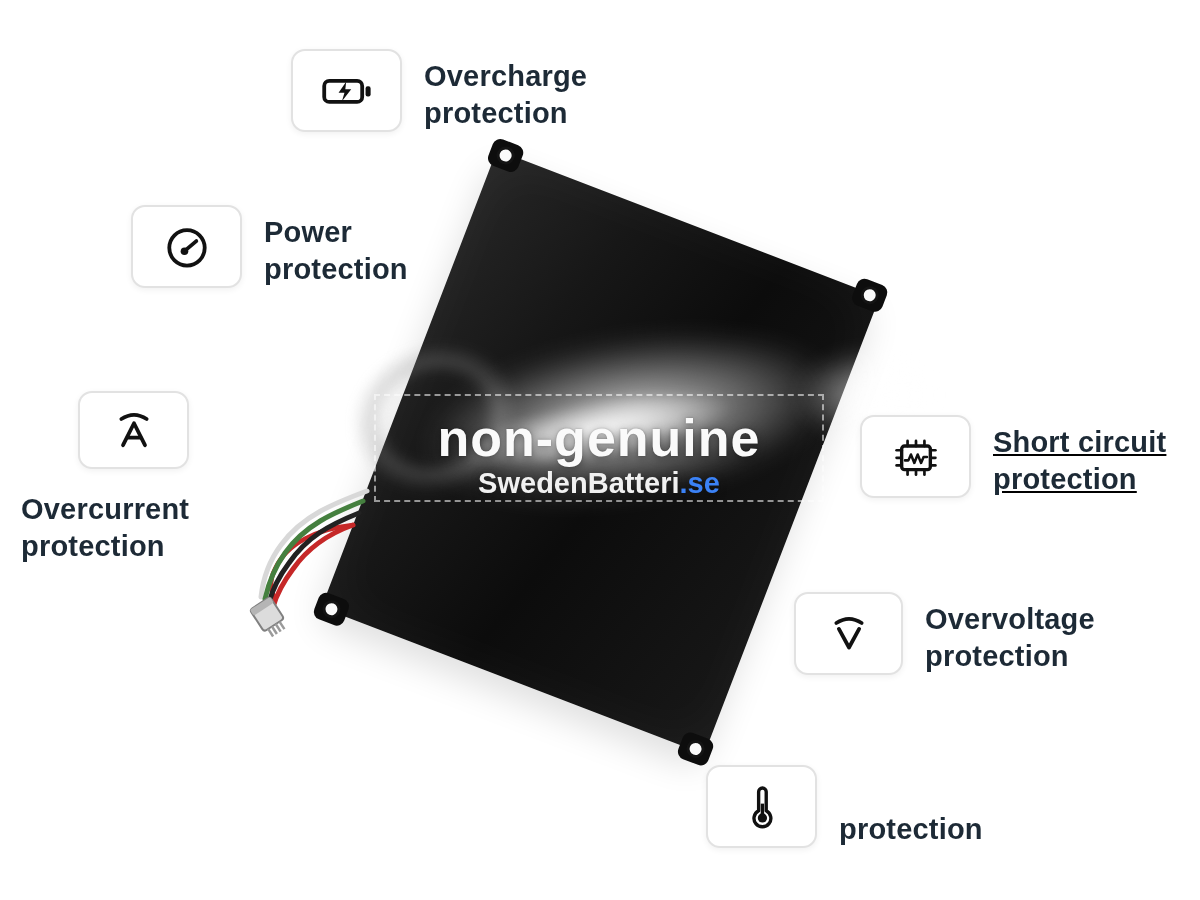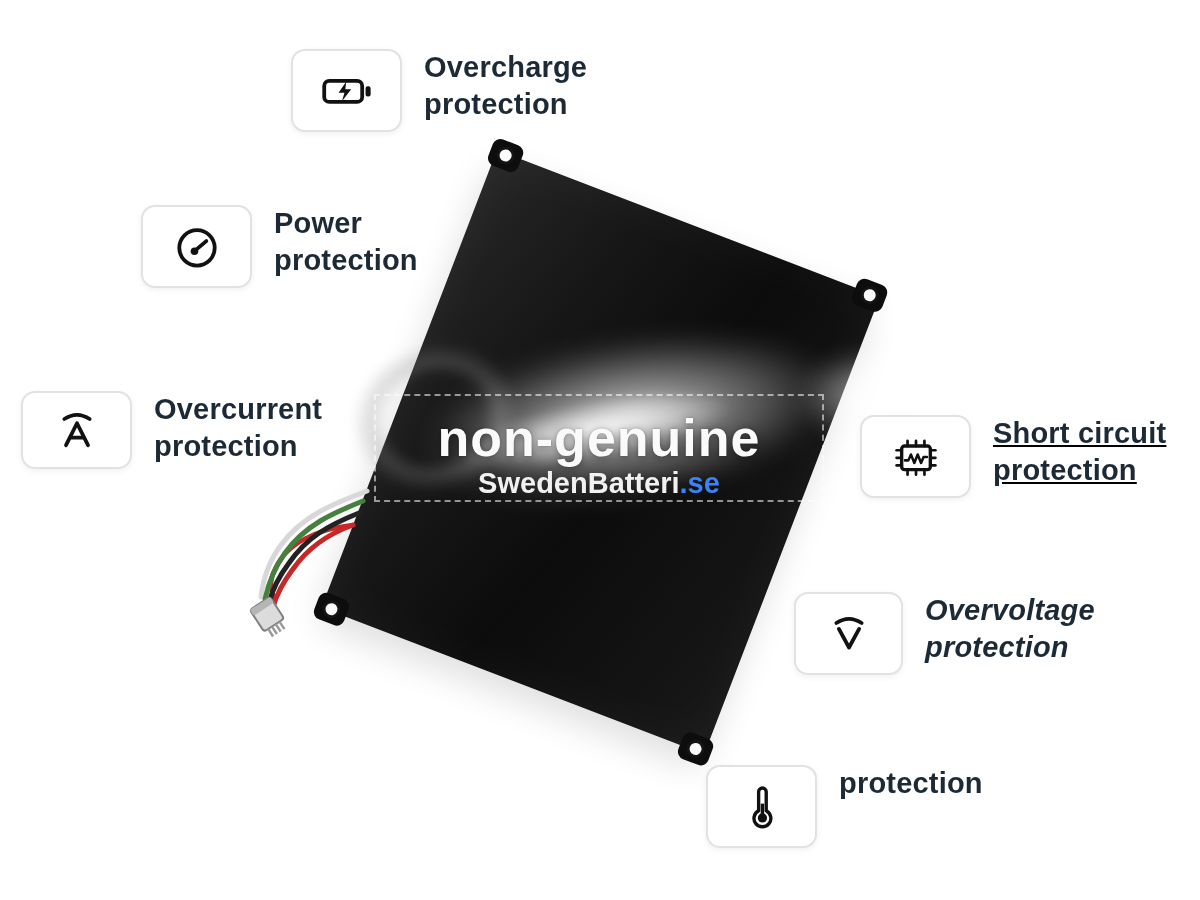--- a/index.html
+++ b/index.html
@@ -46,33 +46,33 @@
     pointer-events:none;
   }
   .wm-title{
     font-size:52px;font-weight:700;color:#fafafa;letter-spacing:1px;line-height:56px;
     text-shadow:0 2px 10px rgba(0,0,0,0.40), 0 0 2px rgba(0,0,0,0.25);
   }
   .wm-brand{font-size:29px;font-weight:700;color:#f1f1f1;line-height:34px;
     text-shadow:0 2px 8px rgba(0,0,0,0.35);}
   .wm-brand .suffix{color:#3b82f6;font-weight:600;}
   
-  .feature{position:absolute;display:flex;align-items:flex-start;gap:22px;}
+  .feature{position:absolute;display:flex;align-items:flex-end;gap:22px;}
   .icon-card{
     width:107px;height:79px;background:#ffffff;border:2px solid #e2e2e2;border-radius:14px;
     display:flex;align-items:center;justify-content:center;flex:0 0 auto;
     box-shadow:0 2px 6px rgba(0,0,0,0.06);
   }
   .feature-text{color:#1d2a36;font-size:29px;font-weight:600;line-height:37px;letter-spacing:0.2px;white-space:nowrap;}
   .f-overcharge{left:291px;top:49px;}
-  .f-power{left:113px;top:205px;padding-left:28px;}
-  .f-overcurrent{left:21px;top:391px;}
+  .f-power{left:103px;top:205px;padding-left:28px;}
+  .f-overcurrent{left:21px;top:391px;flex-direction:column;}
   .f-overcurrent .icon-card{height:74px;}
   .f-shortcircuit{left:860px;top:415px;text-decoration:underline;}
-  .f-overvoltage{left:794px;top:592px;font-style:italic;}
+  .f-overvoltage{left:794px;top:592px;}
   .f-overvoltage .icon-card{width:105px;}
   .f-temperature{left:706px;top:765px;}
 </style>
 </head>
 <body>
 
 <div class="stage">
 
   <div class="battery">
     <div class="ear ear-tl">

